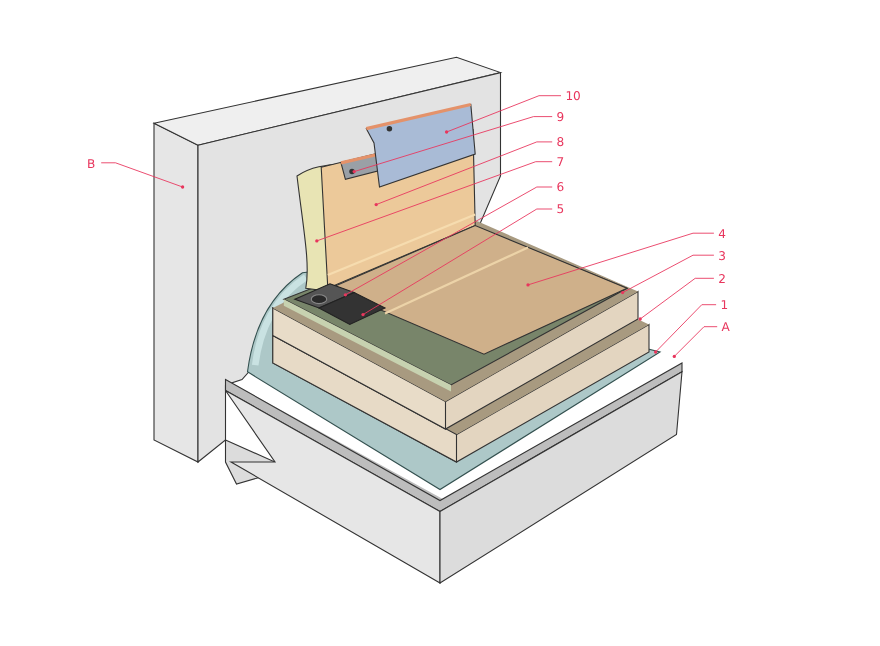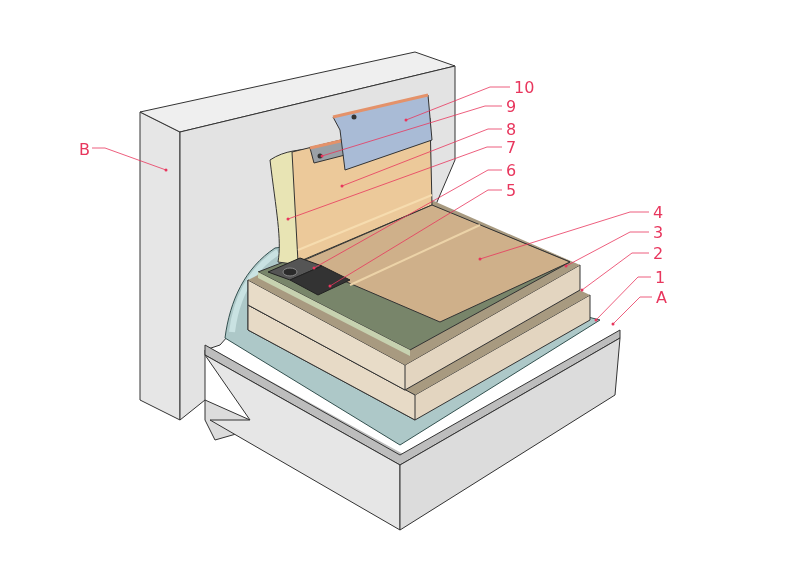--- a/index.html
+++ b/index.html
@@ -1,18 +1,18 @@
 <!DOCTYPE html>
 <html><head>
 <meta charset="utf-8">
 <style>
   html,body{margin:0;padding:0;background:#ffffff;}
   body{width:800px;height:587px;overflow:hidden;position:relative;font-family:"Liberation Sans",sans-serif;}
   #diagram{position:absolute;left:0;top:0;width:800px;height:587px;}
-  .lbl{position:absolute;color:#e8365d;font-size:16px;font-family:"DejaVu Sans",sans-serif;line-height:12px;}
+  .lbl{position:absolute;color:#e8365d;font-size:11px;font-family:"DejaVu Sans",sans-serif;line-height:12px;}
 </style>
 </head>
 <body>
 
 <svg id="diagram" viewBox="0 0 800 587" xmlns="http://www.w3.org/2000/svg">
 
   <g>
     <polygon points="140,112 180,132 180,420 140,400" fill="#e6e6e6" stroke="#333" stroke-width="1"></polygon>
     <polygon points="140,112 415,52 455,66 180,132" fill="#efefef" stroke="#333" stroke-width="1"></polygon>
     <polygon points="180,132 455,66 455,160 425,230 300,270 260,300 220,345 205,350 205,400 180,420" fill="#e3e3e3" stroke="#333" stroke-width="1"></polygon>

